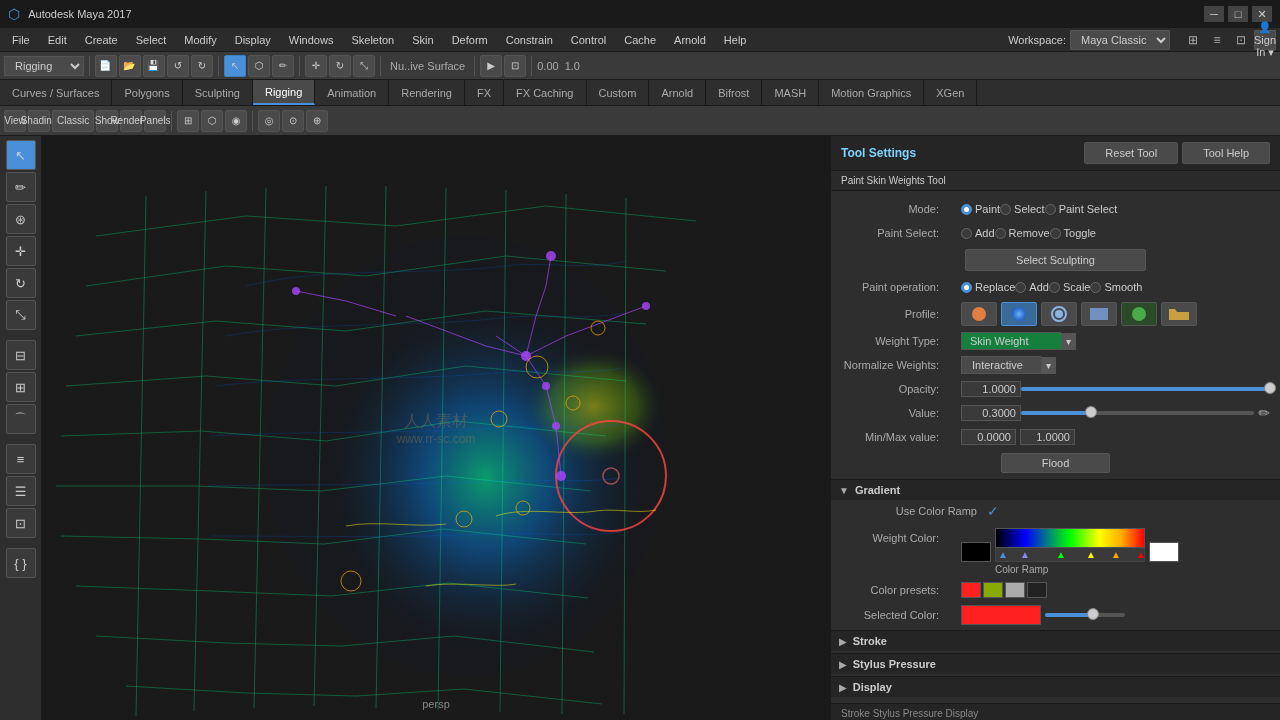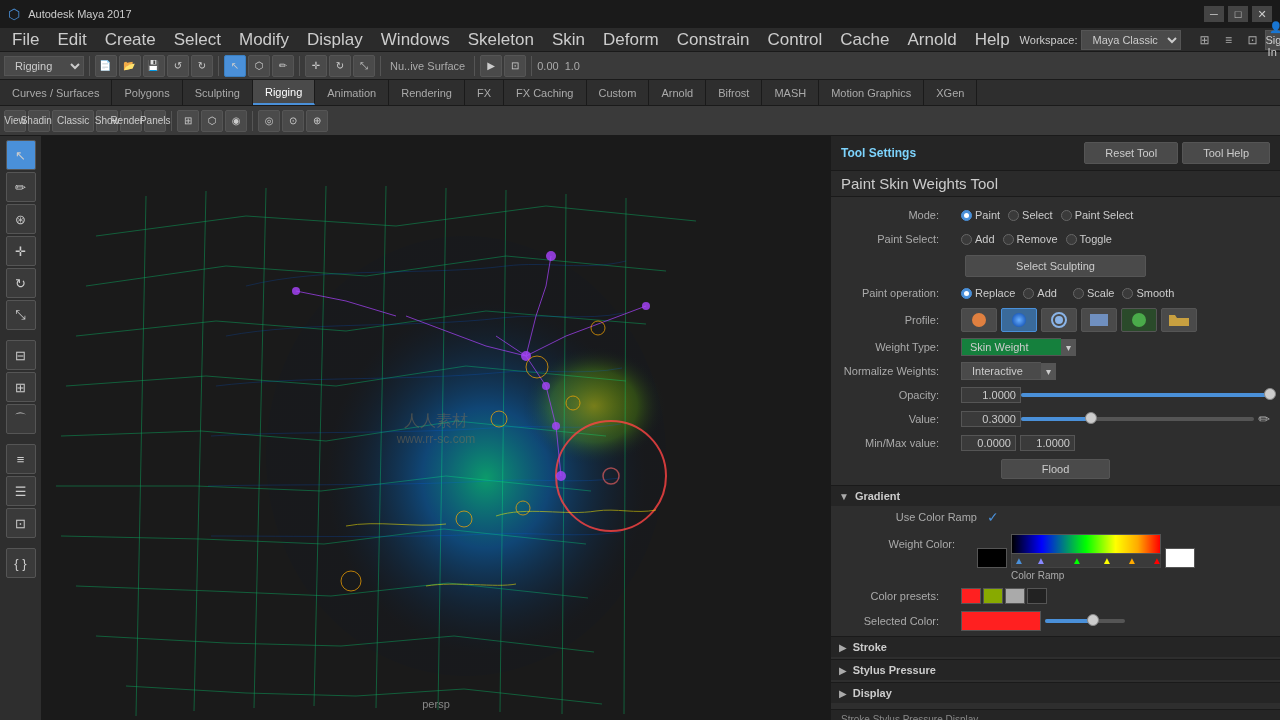--- a/index.html
+++ b/index.html
@@ -15,21 +15,21 @@
       width: 20px; height: 16px; background: #444; border: none; color: #ccc;
       cursor: pointer; font-size: 11px; display: flex; align-items: center; justify-content: center;
     }
 
     
     #menu-bar {
       height: 24px; background: #2b2b2b; display: flex; align-items: center;
       padding: 0 4px; gap: 2px; border-bottom: 1px solid #1a1a1a;
     }
     #menu-bar .menu-item {
-      padding: 2px 8px; font-size: 17px; cursor: pointer; color: #ccc;
+      padding: 2px 8px; font-size: 11px; cursor: pointer; color: #ccc;
       border-radius: 2px;
     }
 
     
     #toolbar1 {
       height: 28px; background: #3a3a3a; display: flex; align-items: center;
       padding: 0 4px; gap: 2px; border-bottom: 1px solid #1a1a1a;
     }
     .toolbar-sep { width: 1px; height: 20px; background: #555; margin: 0 3px; }
     .toolbar-btn {
@@ -107,31 +107,31 @@
       background: #252525; padding: 6px 10px; border-bottom: 1px solid #1a1a1a;
       display: flex; align-items: center; justify-content: space-between;
     }
     #tool-settings-header .title { font-size: 12px; font-weight: bold; color: #7dd3fc; }
 
     
     #paint-tool-row {
       background: #2a2a2a; padding: 4px 10px; border-bottom: 1px solid #1a1a1a;
       display: flex; align-items: center; justify-content: space-between;
     }
-    #paint-tool-row .tool-name { font-size: 15px; color: #ccc; }
+    #paint-tool-row .tool-name { font-size: 10px; color: #ccc; }
 
     
     #settings-content { padding: 6px 0; flex: 1; }
     .settings-row {
       display: flex; align-items: center; padding: 3px 10px; min-height: 24px;
     }
     .settings-label {
       min-width: 120px; text-align: right; padding-right: 22px; color: #aaa; font-size: 11px;
     }
-    .radio-group { display: flex; align-items: center; gap: 8px; flex-wrap: wrap; }
+    .radio-group { display: flex; align-items: center; flex-wrap: wrap; }
     .radio-item { display: flex; align-items: center; gap: 3px; cursor: pointer; }
     .radio-circle {
       width: 11px; height: 11px; border-radius: 50%; border: 1px solid #666;
       background: #3a3a3a; display: flex; align-items: center; justify-content: center;
     }
     .radio-circle.checked { background: #4a90d9; border-color: #4a90d9; }
     .radio-circle.checked::after { content:''; width:5px; height:5px; background:#fff; border-radius:50%; }
 
     .big-btn {
       background: #4a4a4a; border: 1px solid #555; color: #ccc; padding: 4px 20px;
@@ -653,21 +653,21 @@
       <div class="section-header">
         <span class="section-arrow">▼</span>
         <span class="section-title">Gradient</span>
       </div>
 
       <div class="use-color-ramp-row">
         <span style="min-width:130px;text-align:right;padding-right:10px;color:#aaa;font-size:11px;">Use Color Ramp</span>
         <span class="checkmark">✓</span>
       </div>
 
-      <div class="settings-row" style="align-items:flex-start;padding-top:6px;margin-left:16px;">
+      <div class="settings-row" style="align-items:flex-start;padding-top:6px;">
         <span class="settings-label" style="padding-top:4px;">Weight Color:</span>
         <div>
 
           <div style="display:flex;align-items:center;gap:4px;">
             <div class="color-swatch" style="background:#000;"></div>
 
             <div>
               <div class="weight-color-gradient"></div>
 
               <div class="gradient-stops-row">

